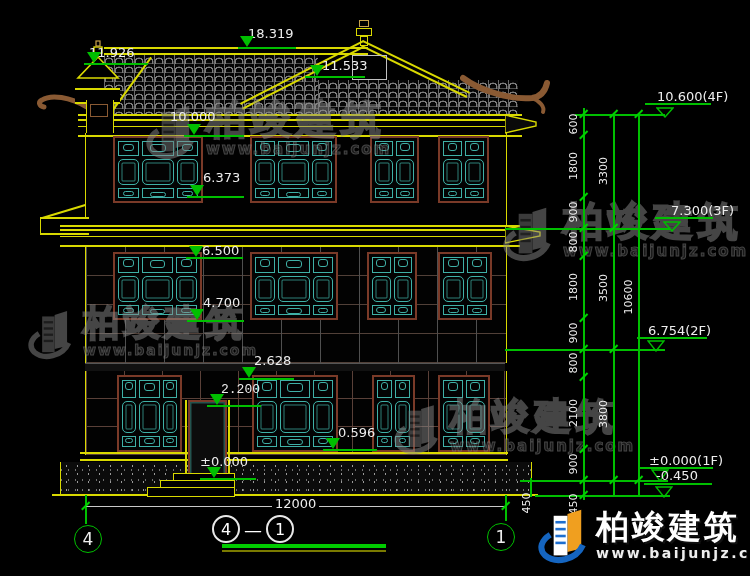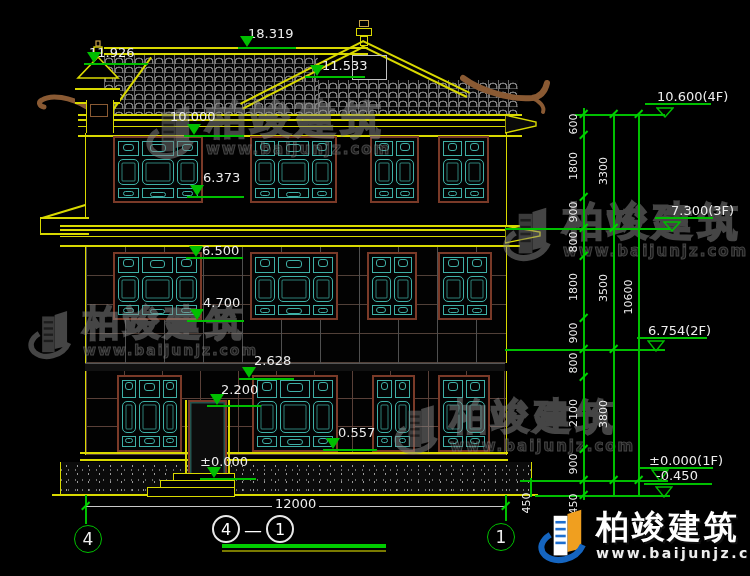--- a/index.html
+++ b/index.html
@@ -354,24 +354,24 @@
       <div class="gl" style="left:187px;top:196px;width:57px;"></div>
       <div class="mtext" style="left:202px;top:244px;">6.500</div>
       <div class="trif" style="left:189px;top:246px;"></div>
       <div class="gl" style="left:186px;top:257px;width:57px;"></div>
       <div class="mtext" style="left:203px;top:296px;">4.700</div>
       <div class="trif" style="left:190px;top:309px;"></div>
       <div class="gl" style="left:187px;top:320px;width:57px;"></div>
       <div class="mtext" style="left:254px;top:354px;">2.628</div>
       <div class="trif" style="left:242px;top:367px;"></div>
       <div class="gl" style="left:239px;top:378px;width:55px;"></div>
-      <div class="mtext" style="left:221px;top:383px;">2.200</div>
+      <div class="mtext" style="left:221px;top:383px;font-family:Liberation Mono, monospace;">2.200</div>
       <div class="trif" style="left:210px;top:394px;"></div>
       <div class="gl" style="left:207px;top:405px;width:54px;"></div>
-      <div class="mtext" style="left:338px;top:426px;">0.557</div>
+      <div class="mtext" style="left:338px;top:426px;">0.596</div>
       <div class="trif" style="left:326px;top:438px;"></div>
       <div class="gl" style="left:323px;top:449px;width:54px;"></div>
       <div class="mtext" style="left:200px;top:455px;">±0.000</div>
       <div class="trif" style="left:207px;top:467px;"></div>
       <div class="gl" style="left:200px;top:478px;width:56px;"></div>
       <div class="mtext" style="left:657px;top:90px;">10.600(4F)</div>
       <div class="gl" style="left:645px;top:103px;width:66px;"></div>
       <div class="abs" style="left:656px;top:103px;z-index:7;"><svg width="18" height="11" viewBox="0 0 18 11">
           <polygon points="1,1 17,1 9,10" fill="none" stroke="#00bf00" stroke-width="1.4"></polygon>
         </svg></div>

